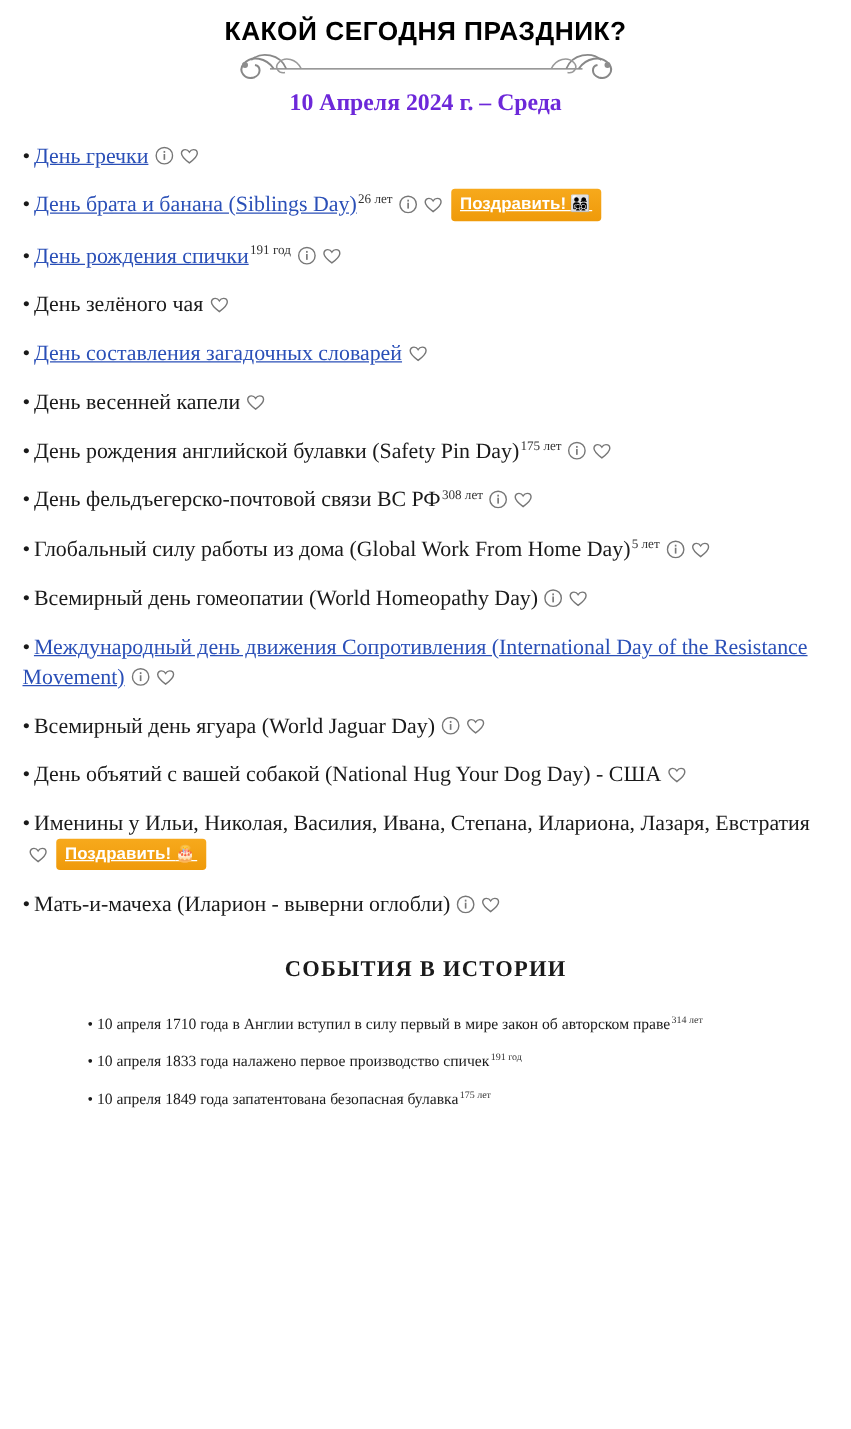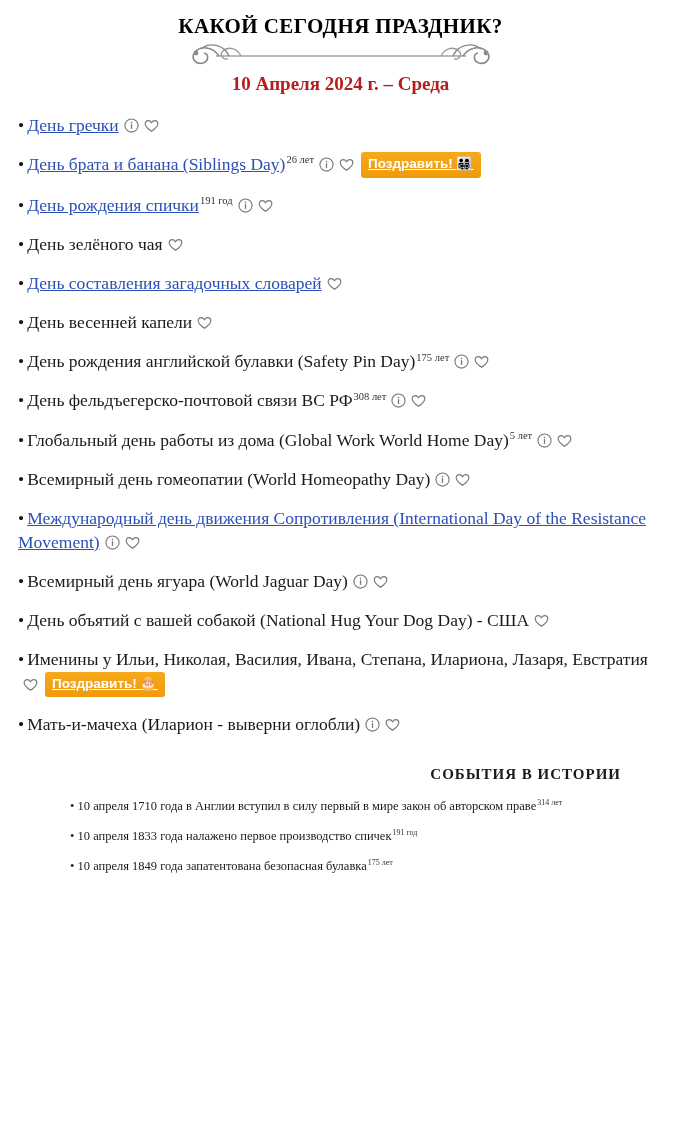--- a/index.html
+++ b/index.html
@@ -14,39 +14,39 @@
     color: #1a1a1a;
   }
   .page {
     width: 681px;
     box-sizing: border-box;
     padding: 0;
     position: relative;
   }
   .title {
     text-align: center;
-    font-family: Liberation Serif, serif;
+    font-family: Liberation Sans, sans-serif;
     font-weight: bold;
     font-size: 21px;
     letter-spacing: 0.4px;
     color: #000;
     padding-top: 14px;
   }
   .ornament {
     display: block;
     margin: 2px auto 0 auto;
     width: 480px;
     height: 30px;
   }
   .date-line {
     text-align: center;
     font-family: "Liberation Serif", serif;
     font-weight: bold;
     font-size: 19px;
-    color: #b91c1c;
+    color: #6d28d9;
     margin-top: 2px;
     margin-bottom: 18px;
   }
   .list {
     padding: 0 16px 0 18px;
   }
   .item {
     font-size: 17.5px;
     line-height: 1.38;
     margin-bottom: 15px;
@@ -104,27 +104,27 @@
   }
   .congrats.block-row {
     margin-left: 0;
     margin-top: 6px;
   }
   .events {
     margin-top: 30px;
     padding: 0 60px 18px 60px;
   }
   .events-title {
-    text-align: right;
+    text-align: center;
     font-family: "Liberation Serif", serif;
     font-weight: bold;
-    font-size: 15px;
+    font-size: 18px;
     letter-spacing: 1px;
     color: #1a1a1a;
-    margin-bottom: 14px;
+    margin-bottom: 24px;
   }
   .event {
     font-size: 12.5px;
     line-height: 1.42;
     color: #1a1a1a;
     margin-bottom: 11px;
     padding-left: 10px;
   }
   .event .age {
     font-size: 8px;
@@ -189,21 +189,21 @@
           </svg></span><span class="icon-heart"><svg width="15" height="14" viewBox="0 0 16 15">
             <path d="M8 13.2 C3 9.6 1.2 7.2 1.2 5 C1.2 3.1 2.7 1.8 4.5 1.8 C6 1.8 7.3 2.8 8 4 C8.7 2.8 10 1.8 11.5 1.8 C13.3 1.8 14.8 3.1 14.8 5 C14.8 7.2 13 9.6 8 13.2 Z" fill="none" stroke="#777" stroke-width="1.2"></path>
           </svg></span></div>
       <div class="item"><span class="bullet">•</span><span class="plain">День фельдъегерско-почтовой связи ВС РФ</span><span class="age">308 лет</span><span class="icon-info"><svg width="15" height="15" viewBox="0 0 16 16">
             <circle cx="8" cy="8" r="7" fill="none" stroke="#777" stroke-width="1.2"></circle>
             <rect x="7.3" y="6.6" width="1.4" height="5" fill="#777"></rect>
             <rect x="7.3" y="4" width="1.4" height="1.6" fill="#777"></rect>
           </svg></span><span class="icon-heart"><svg width="15" height="14" viewBox="0 0 16 15">
             <path d="M8 13.2 C3 9.6 1.2 7.2 1.2 5 C1.2 3.1 2.7 1.8 4.5 1.8 C6 1.8 7.3 2.8 8 4 C8.7 2.8 10 1.8 11.5 1.8 C13.3 1.8 14.8 3.1 14.8 5 C14.8 7.2 13 9.6 8 13.2 Z" fill="none" stroke="#777" stroke-width="1.2"></path>
           </svg></span></div>
-      <div class="item"><span class="bullet">•</span><span class="plain">Глобальный день работы из дома (Global Work World Home Day)</span><span class="age">5 лет</span><span class="icon-info"><svg width="15" height="15" viewBox="0 0 16 16">
+      <div class="item"><span class="bullet">•</span><span class="plain">Глобальный силу работы из дома (Global Work From Home Day)</span><span class="age">5 лет</span><span class="icon-info"><svg width="15" height="15" viewBox="0 0 16 16">
             <circle cx="8" cy="8" r="7" fill="none" stroke="#777" stroke-width="1.2"></circle>
             <rect x="7.3" y="6.6" width="1.4" height="5" fill="#777"></rect>
             <rect x="7.3" y="4" width="1.4" height="1.6" fill="#777"></rect>
           </svg></span><span class="icon-heart"><svg width="15" height="14" viewBox="0 0 16 15">
             <path d="M8 13.2 C3 9.6 1.2 7.2 1.2 5 C1.2 3.1 2.7 1.8 4.5 1.8 C6 1.8 7.3 2.8 8 4 C8.7 2.8 10 1.8 11.5 1.8 C13.3 1.8 14.8 3.1 14.8 5 C14.8 7.2 13 9.6 8 13.2 Z" fill="none" stroke="#777" stroke-width="1.2"></path>
           </svg></span></div>
       <div class="item"><span class="bullet">•</span><span class="plain">Всемирный день гомеопатии (World Homeopathy Day)</span><span class="icon-info"><svg width="15" height="15" viewBox="0 0 16 16">
             <circle cx="8" cy="8" r="7" fill="none" stroke="#777" stroke-width="1.2"></circle>
             <rect x="7.3" y="6.6" width="1.4" height="5" fill="#777"></rect>
             <rect x="7.3" y="4" width="1.4" height="1.6" fill="#777"></rect>

